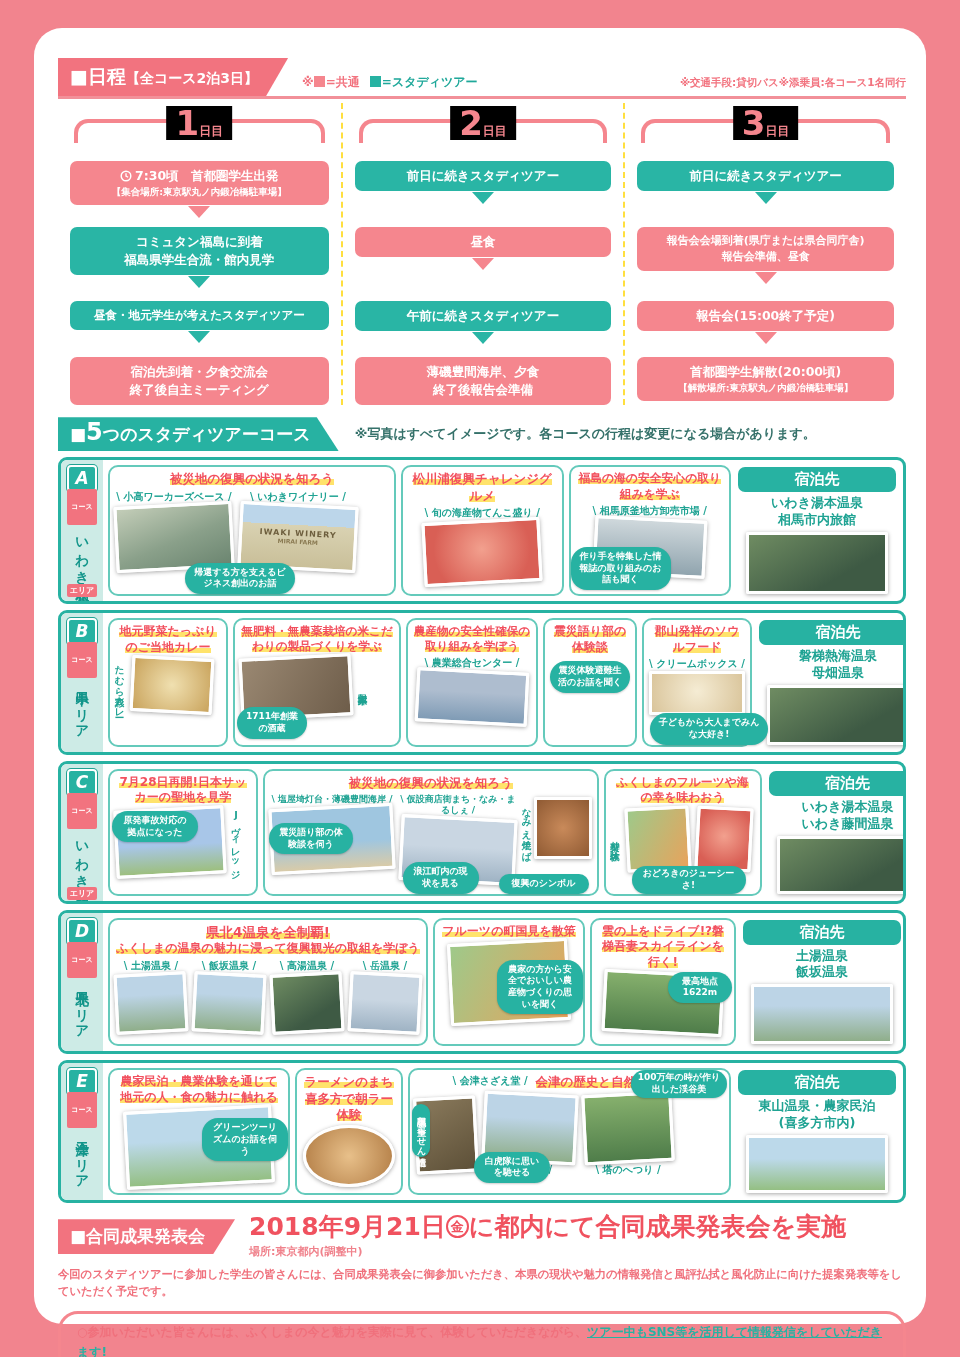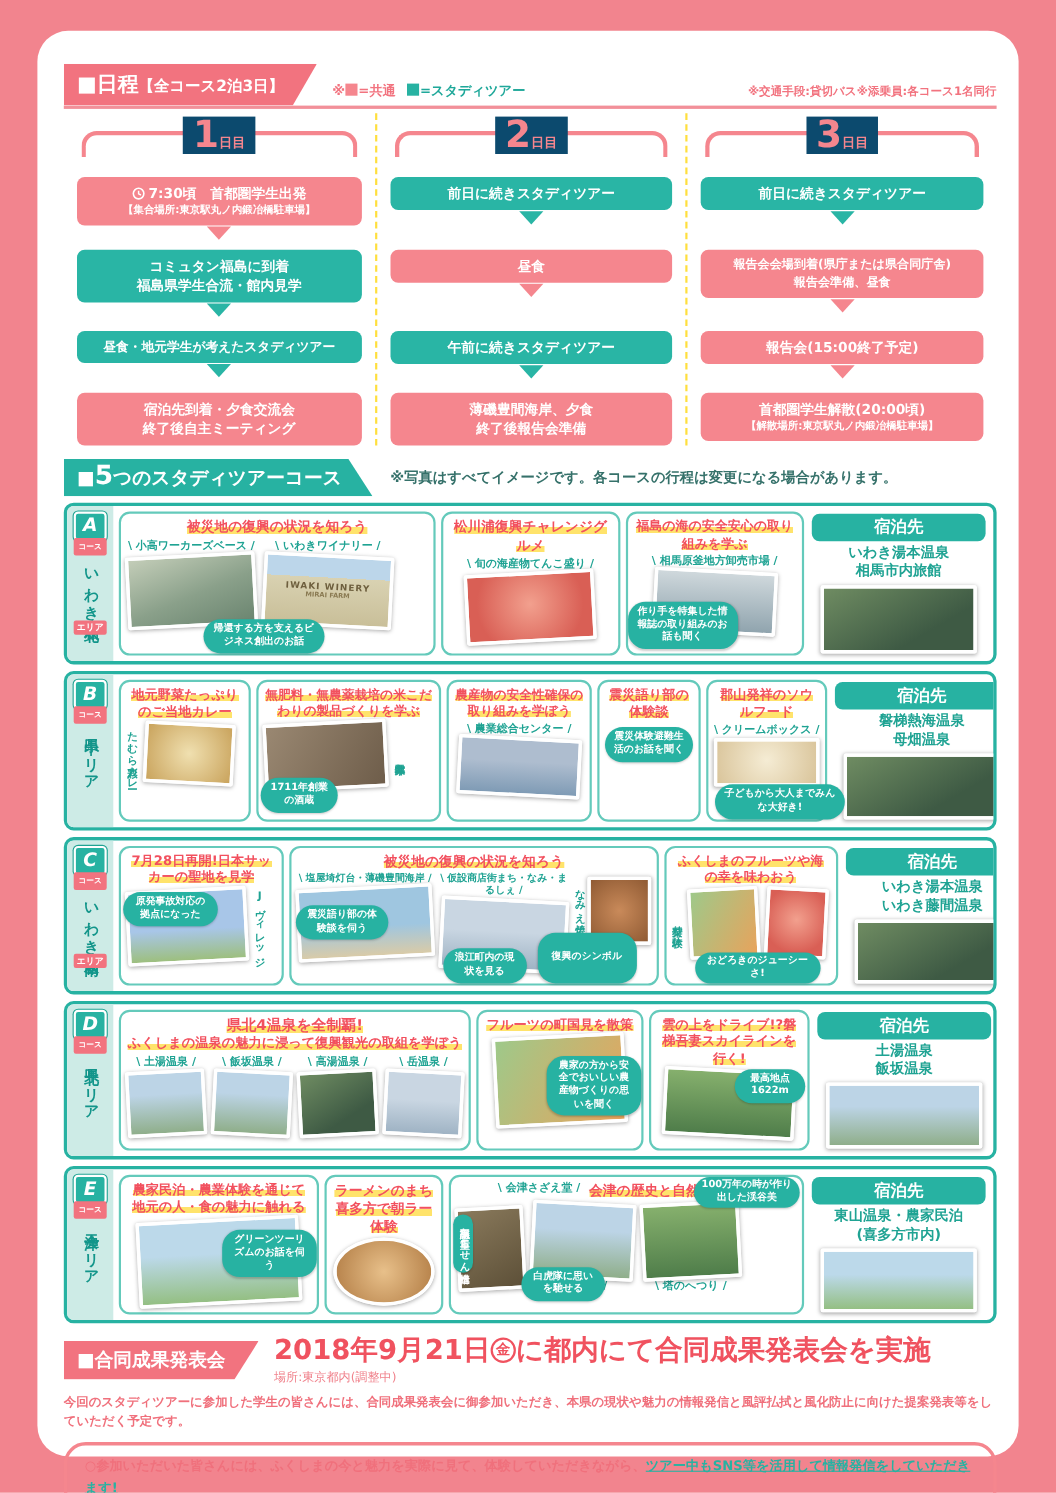--- a/index.html
+++ b/index.html
@@ -21,21 +21,21 @@
   .sw{display:inline-block;width:11px;height:11px;vertical-align:-1px;margin-right:1px;}
   .sw.pink{background:#f5868e}.sw.teal{background:#27b2a2}
   .transport{margin-left:auto;color:#f2737f;font-size:10.5px;font-weight:bold;margin-bottom:6px;white-space:nowrap;}
 
   
   .sched{display:grid;grid-template-columns:1fr 1fr 1fr;margin-top:4px;}
   .day-col{padding:0 12px;}
   .day-col + .day-col{border-left:2px dashed #ffdf3e;}
   .dbr{position:relative;height:20px;border:4px solid #f5868e;border-bottom:none;
        border-radius:14px 14px 0 0;margin:16px 4px 18px;}
-  .dnum{position:absolute;left:50%;top:-17px;transform:translateX(-50%);background:#0c4a6e;
+  .dnum{position:absolute;left:50%;top:-17px;transform:translateX(-50%);background:#000000;
         padding:0 9px;color:#f5868e;font-weight:bold;font-size:34px;line-height:1;white-space:nowrap;}
   .dnum small{font-size:12px;}
   .slot{display:flex;flex-direction:column;}
   .slot.h1{height:66px}.slot.h2{height:74px}.slot.h3{height:56px}
   .sbox{border-radius:7px;color:#fff;font-weight:bold;font-size:12.5px;text-align:center;
         padding:6px 6px;line-height:1.45;box-sizing:border-box;}
   .sbox.pink{background:#f5868e}.sbox.teal{background:#29b5a5}
   .ln{display:block}.ln.sm{font-size:9.5px}
   .arrow{width:0;height:0;border-left:11px solid transparent;border-right:11px solid transparent;
          border-top:12px solid;margin:1px auto 0;}
@@ -47,21 +47,21 @@
   .chead .seclabel{font-size:17px;padding:5px 28px 5px 12px;}
   .chead .five{font-size:24px;line-height:0.9;}
   .cnote{color:#35716a;font-weight:bold;font-size:13px;}
   .crow{display:flex;border:3px solid #27b2a2;border-radius:9px;overflow:hidden;
         margin-bottom:6px;background:#fff;min-height:132px;}
   .cside{width:42px;flex:none;background:#cdebe6;display:flex;flex-direction:column;
          align-items:center;padding-top:5px;}
   .cletter{width:26px;height:23px;background:#27b2a2;color:#fff;font-weight:bold;font-size:17px;
            text-align:center;line-height:23px;border-radius:4px;border:2px solid #fff;
            box-shadow:0 0 0 1px #1fa393;font-style:italic;}
-  .ctag{background:#f2737f;color:#fff;font-size:7px;font-weight:bold;padding:3px 4px;
+  .ctag{background:#f2737f;color:#fff;font-size:7px;font-weight:bold;padding:13px 4px;
         border-radius:2px;margin-top:-3px;z-index:2;}
   .varea{writing-mode:vertical-rl;text-orientation:upright;color:#12958a;font-weight:bold;
          font-size:13.5px;letter-spacing:1px;margin-top:3px;line-height:1;}
   .abadge{background:#f2737f;color:#fff;font-size:8px;font-weight:bold;padding:1px 3px;
           border-radius:2px;margin-top:3px;}
   .cmain{flex:1;display:flex;gap:5px;padding:5px;align-items:stretch;}
   .acard{position:relative;border:2px solid #64cabb;border-radius:10px;background:#fff;
          padding:4px 5px;display:flex;flex-direction:column;align-items:center;box-sizing:border-box;}
   .ctitle{color:#f2505e;font-weight:bold;font-size:12.5px;text-align:center;line-height:1.3;margin-bottom:2px;}
   .yl{background:linear-gradient(transparent 55%,#ffe36b 55%,#ffe36b 94%,transparent 94%);margin-top:47px;}
@@ -107,21 +107,21 @@
   .g-farm{background:linear-gradient(#bcd9ea 40%,#94bf83);}
   .g-ramen{background:radial-gradient(circle at 50% 50%,#e8c08a,#b07a42);}
   .g-wood{background:linear-gradient(150deg,#8a7a5c,#5d5038);}
 
   
   .present{display:flex;align-items:flex-start;gap:14px;margin-top:10px;}
   .present .seclabel{font-size:17px;margin-top:6px;}
   .ptitle{color:#f0525f;font-size:25px;font-weight:bold;line-height:1.15;white-space:nowrap;}
   .pcircle{display:inline-block;border:2px solid #f0525f;border-radius:50%;font-size:13px;
            width:19px;height:19px;line-height:19px;text-align:center;vertical-align:4px;}
-  .pplace{color:#f0828c;font-size:11px;font-weight:normal;margin-top:2px;}
+  .pplace{color:#f0828c;font-size:11px;font-weight:bold;margin-top:2px;}
   .pdesc{color:#f0707c;font-size:11.3px;font-weight:bold;margin-top:8px;line-height:1.5;}
   .remarks{border:3px solid #f5868e;border-radius:20px;padding:8px 16px;margin-top:10px;}
   .remark{color:#f0707c;font-size:12px;font-weight:bold;line-height:1.7;}
   .remark .hl{color:#27b2a2;text-decoration:underline;}
 </style>
 </head>
 <body>
 
 <div class="card">
 
@@ -364,21 +364,21 @@
               <div class="sub" style="font-size:9px">仮設商店街まち・なみ・まるしぇ</div>
             <div class="ph g-street tr" style="width:116px;height:66px"></div>
             </div>
           <div class="fig" style="flex-direction:row;gap:2px;margin-top:4px">
             <div class="vsub">なみえ焼そば</div>
             <div class="ph g-soba" style="width:58px;height:62px"></div>
             </div>
         </div>
         <div class="bubble" style="left:4px;top:52px;width:70px">震災語り部の体験談を伺う</div>
         <div class="bubble" style="right:118px;bottom:0;width:62px">浪江町内の現状を見る</div>
-        <div class="bubble" style="right:18px;bottom:0;width:80px;padding:17px 5px">復興のシンボル</div>
+        <div class="bubble" style="right:8px;bottom:0;width:80px;padding:4px 5px">復興のシンボル</div>
       </div>
       <div class="acard" style="flex:0 0 158px">
         <div class="ctitle" style="font-size:11.8px"><span class="yl">ふくしまのフルーツや海の幸を味わおう</span></div>
         <div class="ph-row">
             <div class="vsub">梨狩り体験</div>
           <div class="ph g-fruit tl" style="width:64px;height:64px"></div>
           <div class="ph g-food tr" style="width:56px;height:64px"></div>
           </div>
         <div class="bubble" style="left:26px;bottom:0;width:104px;padding:2px 5px">おどろきのジューシーさ!</div>
       </div>

